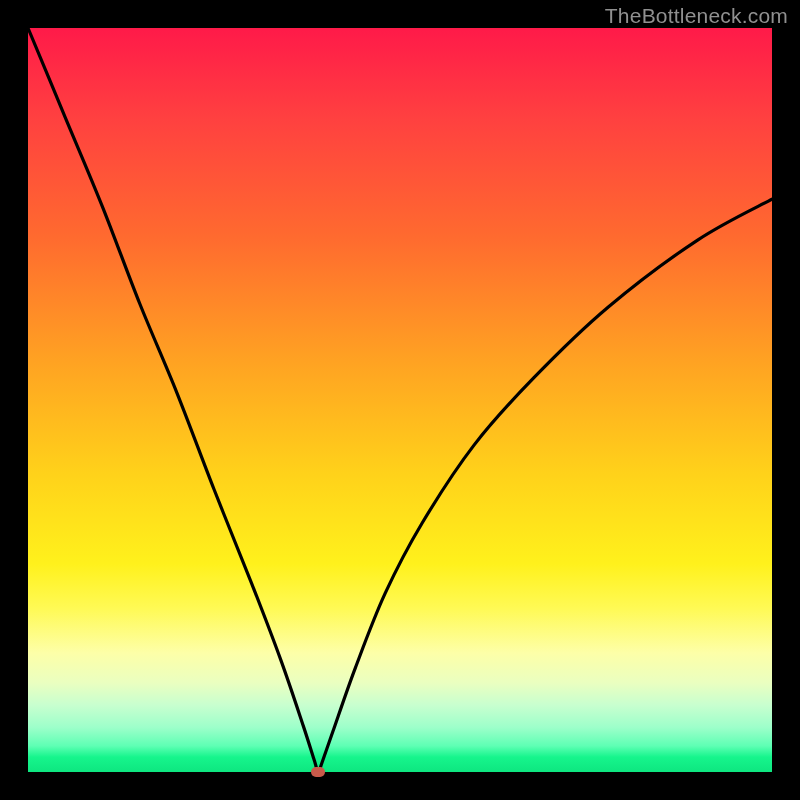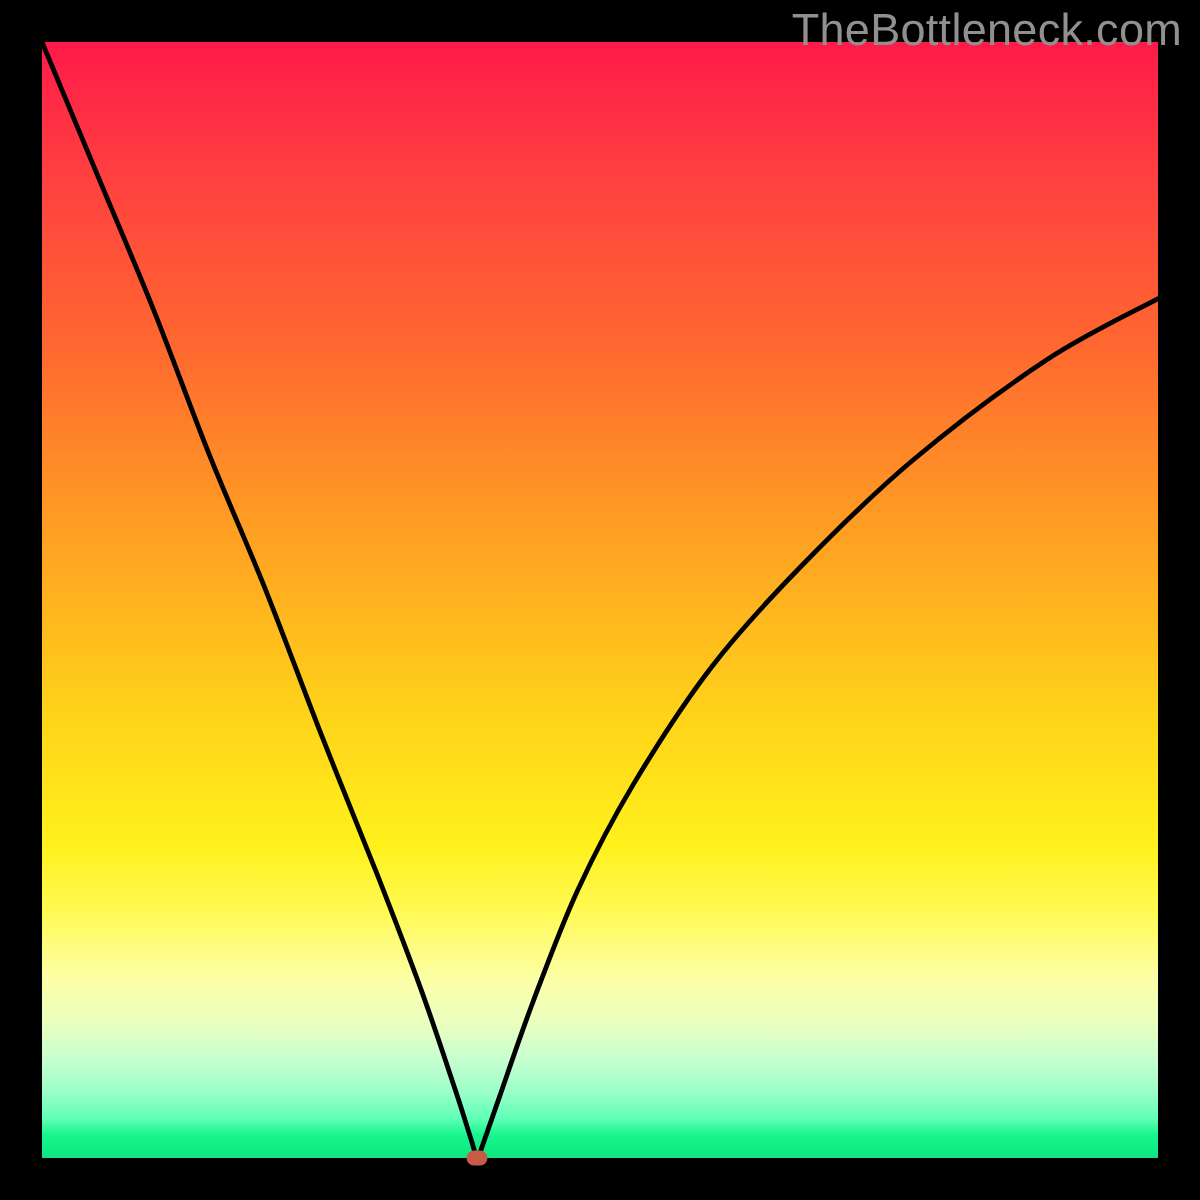--- a/index.html
+++ b/index.html
@@ -15,21 +15,21 @@
     position: relative;
     width: 800px;
     height: 800px;
     background: #000;
   }
   .watermark {
     position: absolute;
     top: 4px;
     right: 12px;
     color: #909090;
-    font-size: 30px;
+    font-size: 21px;
     font-weight: 400;
     letter-spacing: 0.2px;
     z-index: 5;
   }
   .plot {
     position: absolute;
     left: 28px;
     top: 28px;
     width: 744px;
     height: 744px;

